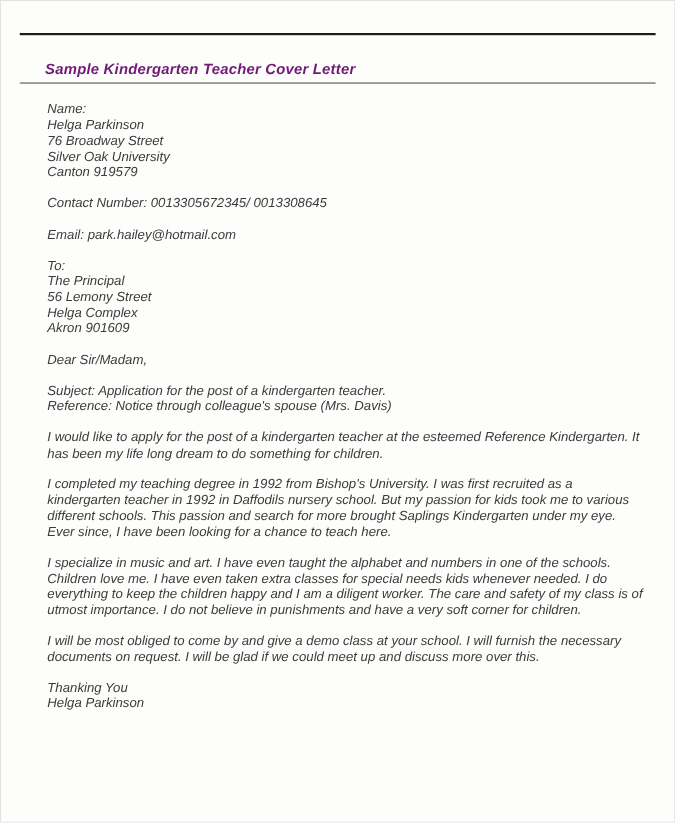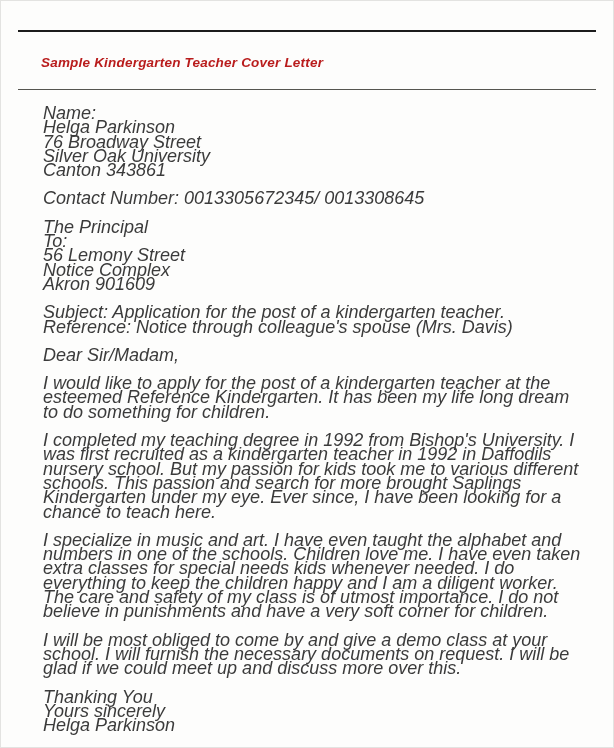--- a/index.html
+++ b/index.html
@@ -15,34 +15,34 @@
     font-style: italic;
     color: #3b3b3b;
     overflow: hidden;
   }
   .top-rule {
     height: 2px;
     background: #1c1c1c;
     margin: 29px 17px 0 17px;
   }
   .doc-title {
-    margin: 23px 42px 19px 40px;
+    margin: 23px 42px 5px 40px;
     font-size: 13.5px;
     font-weight: bold;
-    color: #b91c1c;
+    color: #701a75;
     letter-spacing: 0.2px;
   }
   .title-rule {
     height: 1px;
     background: #555550;
     margin: 0 17px;
   }
   .content {
     padding: 16px 28px 0 42px;
-    font-size: 18px;
+    font-size: 12px;
     line-height: 14.3px;
   }
   .block { margin: 0 0 14px 0; }
   .line { white-space: pre; }
   p.para { margin: 0 0 14px 0; }
   .closing .line { white-space: pre; }
 </style>
 </head>
 <body>
 
@@ -54,50 +54,52 @@
 
   <div class="title-rule"></div>
 
   <div class="content">
 
     <div class="block">
       <div class="line">Name:</div>
       <div class="line">Helga Parkinson</div>
       <div class="line">76 Broadway Street</div>
       <div class="line">Silver Oak University</div>
-      <div class="line">Canton 343861</div>
+      <div class="line">Canton 919579</div>
     </div>
 
     <div class="block">
       <div class="line">Contact Number: 0013305672345/ 0013308645</div>
     </div>
 
+    <div class="block">
+      <div class="line">Email: park.hailey@hotmail.com</div>
+    </div>
 
     <div class="block">
+      <div class="line">To:</div>
       <div class="line">The Principal</div>
-      <div class="line">To:</div>
       <div class="line">56 Lemony Street</div>
-      <div class="line">Notice Complex</div>
+      <div class="line">Helga Complex</div>
       <div class="line">Akron 901609</div>
+    </div>
+
+    <div class="block">
+      <div class="line">Dear Sir/Madam,</div>
     </div>
 
     <div class="block">
       <div class="line">Subject: Application for the post of a kindergarten teacher.</div>
       <div class="line">Reference: Notice through colleague's spouse (Mrs. Davis)</div>
-    </div>
-
-    <div class="block">
-      <div class="line">Dear Sir/Madam,</div>
     </div>
 
     <p class="para">I would like to apply for the post of a kindergarten teacher at the esteemed Reference Kindergarten. It has been my life long dream to do something for children.</p>
     <p class="para">I completed my teaching degree in 1992 from Bishop's University. I was first recruited as a kindergarten teacher in 1992 in Daffodils nursery school. But my passion for kids took me to various different schools. This passion and search for more brought Saplings Kindergarten under my eye. Ever since, I have been looking for a chance to teach here.</p>
     <p class="para">I specialize in music and art. I have even taught the alphabet and numbers in one of the schools. Children love me. I have even taken extra classes for special needs kids whenever needed. I do everything to keep the children happy and I am a diligent worker. The care and safety of my class is of utmost importance. I do not believe in punishments and have a very soft corner for children.</p>
     <p class="para">I will be most obliged to come by and give a demo class at your school. I will furnish the necessary documents on request. I will be glad if we could meet up and discuss more over this.</p>
 
     <div class="block closing">
       <div class="line">Thanking You</div>
-      <div class="line">Yours sincerely</div>
       <div class="line">Helga Parkinson</div>
     </div>
 
   </div>
 </div>
 
 </body></html>

